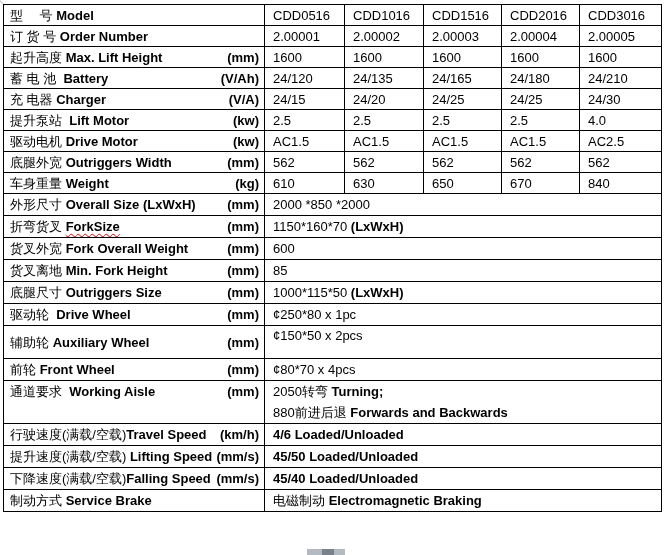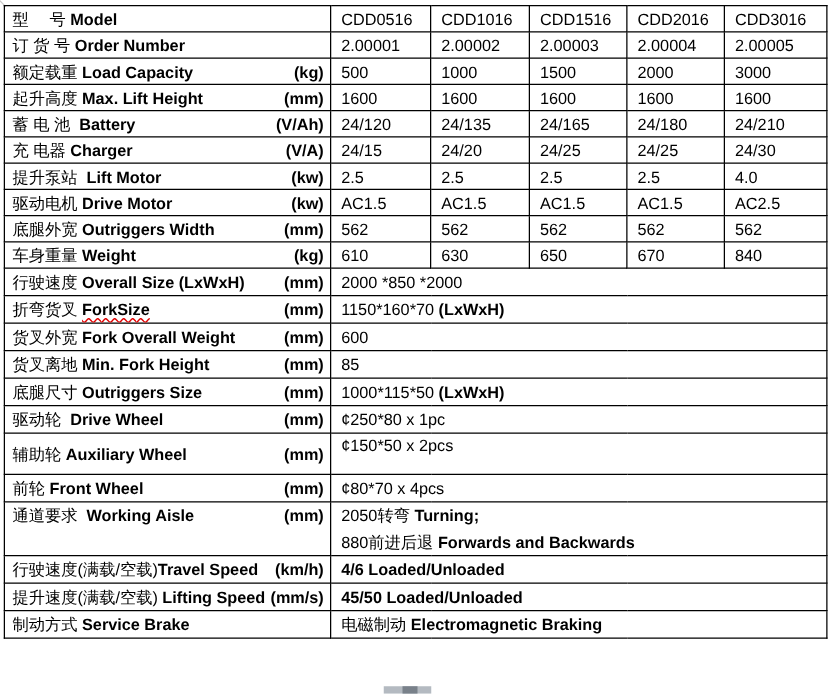--- a/index.html
+++ b/index.html
@@ -96,33 +96,20 @@
           </td>
           <td class="val">2.00001</td>
           <td class="val">2.00002</td>
           <td class="val">2.00003</td>
           <td class="val">2.00004</td>
           <td class="val">2.00005</td>
         </tr>
         <tr>
           <td>
             <div class="lbl">
-              <span class="lbl-text"><span class="cn">额定载重 </span><span class="en">Load Capacity</span></span>
-              <span class="unit">(kg)</span>
-            </div>
-          </td>
-          <td class="val">500</td>
-          <td class="val">1000</td>
-          <td class="val">1500</td>
-          <td class="val">2000</td>
-          <td class="val">3000</td>
-        </tr>
-        <tr>
-          <td>
-            <div class="lbl">
               <span class="lbl-text"><span class="cn">起升高度 </span><span class="en">Max. Lift Height</span></span>
               <span class="unit">(mm)</span>
             </div>
           </td>
           <td class="val">1600</td>
           <td class="val">1600</td>
           <td class="val">1600</td>
           <td class="val">1600</td>
           <td class="val">1600</td>
         </tr>
@@ -200,21 +187,21 @@
           </td>
           <td class="val">610</td>
           <td class="val">630</td>
           <td class="val">650</td>
           <td class="val">670</td>
           <td class="val">840</td>
         </tr>
         <tr>
           <td>
             <div class="lbl">
-              <span class="lbl-text"><span class="cn">行驶速度 </span><span class="en">Overall Size (LxWxH)</span></span>
+              <span class="lbl-text"><span class="cn">外形尺寸 </span><span class="en">Overall Size (LxWxH)</span></span>
               <span class="unit">(mm)</span>
             </div>
           </td>
           <td colspan="5" class="val-cell">
             <div class="line"><span class="seg">2000 *850 *2000</span></div>
           </td>
         </tr>
         <tr>
           <td>
             <div class="lbl">
@@ -317,20 +304,31 @@
         </tr>
         <tr>
           <td>
             <div class="lbl">
               <span class="lbl-text"><span class="cn">提升速度(满载/空载) </span><span class="en">Lifting Speed</span></span>
               <span class="unit">(mm/s)</span>
             </div>
           </td>
           <td colspan="5" class="val-cell">
             <div class="line"><span class="seg-b">45/50 Loaded/Unloaded</span></div>
+          </td>
+        </tr>
+        <tr>
+          <td>
+            <div class="lbl">
+              <span class="lbl-text"><span class="cn">下降速度(满载/空载)</span><span class="en">Falling Speed</span></span>
+              <span class="unit">(mm/s)</span>
+            </div>
+          </td>
+          <td colspan="5" class="val-cell">
+            <div class="line"><span class="seg-b">45/40 Loaded/Unloaded</span></div>
           </td>
         </tr>
         <tr>
           <td>
             <div class="lbl">
               <span class="lbl-text"><span class="cn">制动方式 </span><span class="en">Service Brake</span></span>
               <span class="unit"></span>
             </div>
           </td>
           <td colspan="5" class="val-cell">

